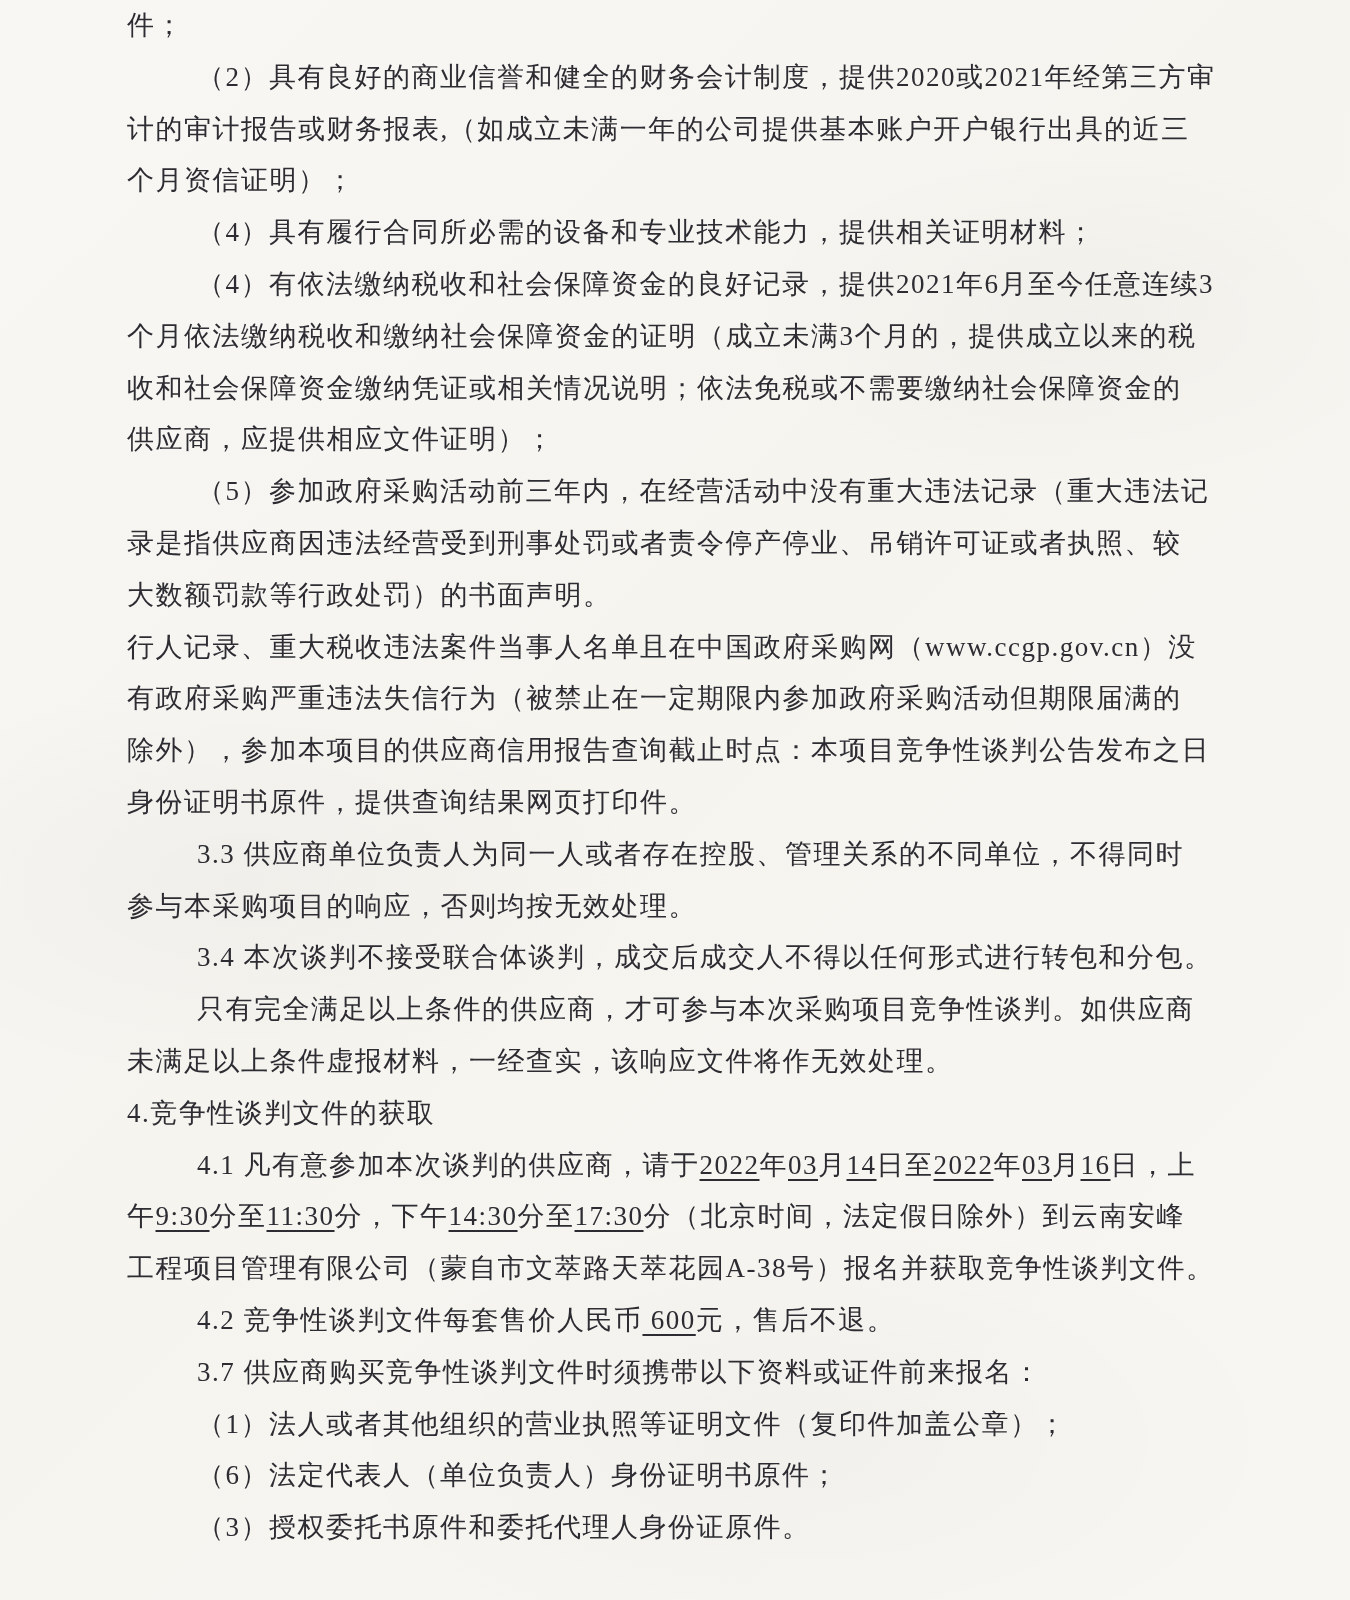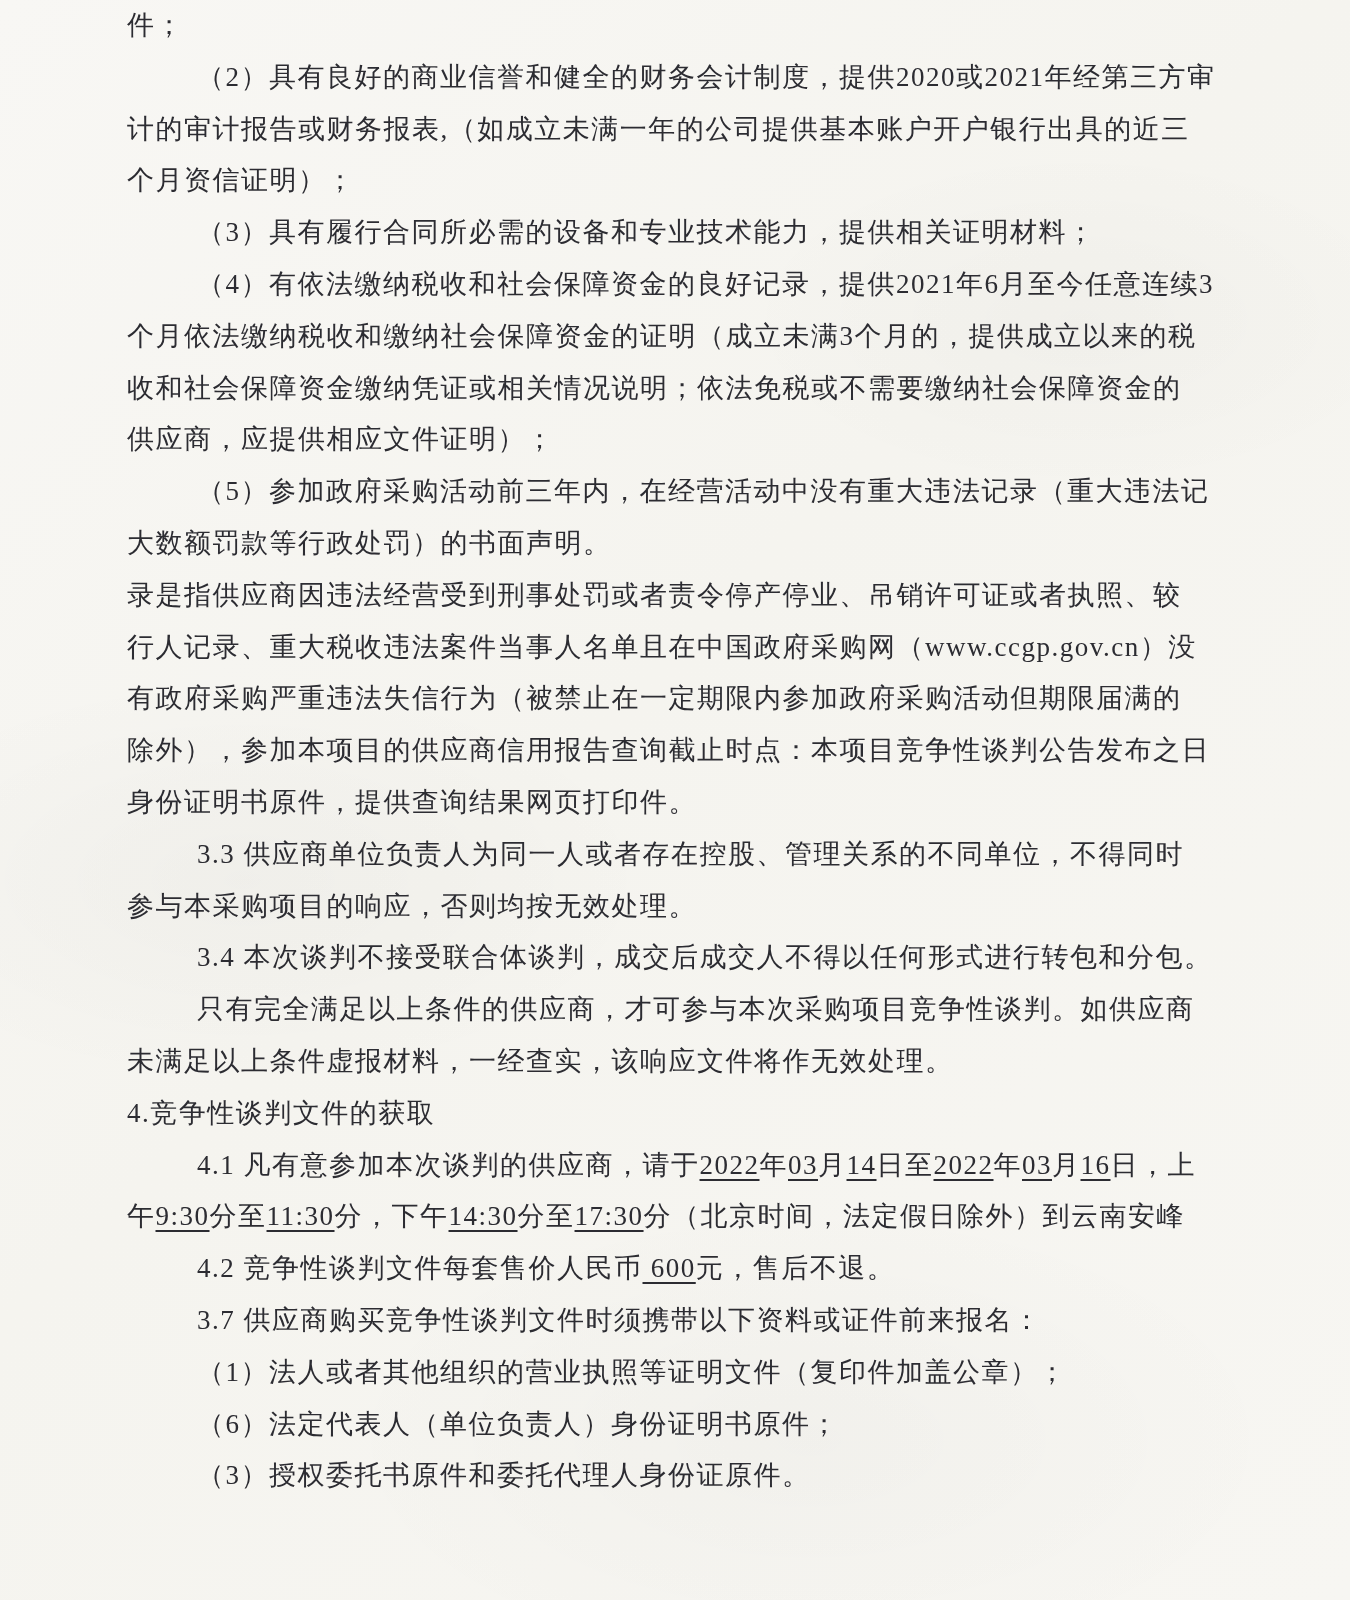--- a/index.html
+++ b/index.html
@@ -35,39 +35,40 @@
 </style>
 </head>
 <body>
 
 <div class="page" style="color: rgb(44, 44, 50);">
   <div class="text-col">
       <div class="line"><span class="">件；</span></div>
       <div class="line indent"><span class="">（2）具有良好的商业信誉和健全的财务会计制度，提供2020或2021年经第三方审</span></div>
       <div class="line"><span class="">计的审计报告或财务报表,（如成立未满一年的公司提供基本账户开户银行出具的近三</span></div>
       <div class="line"><span class="">个月资信证明）；</span></div>
-      <div class="line indent"><span class="">（3）具有履行合同所必需的设备和专业技术能力，提供相关证明材料；</span></div>
+      <div class="line indent"><span class="">（4）具有履行合同所必需的设备和专业技术能力，提供相关证明材料；</span></div>
       <div class="line indent"><span class="">（4）有依法缴纳税收和社会保障资金的良好记录，提供2021年6月至今任意连续3</span></div>
       <div class="line"><span class="">个月依法缴纳税收和缴纳社会保障资金的证明（成立未满3个月的，提供成立以来的税</span></div>
       <div class="line"><span class="">收和社会保障资金缴纳凭证或相关情况说明；依法免税或不需要缴纳社会保障资金的</span></div>
       <div class="line"><span class="">供应商，应提供相应文件证明）；</span></div>
       <div class="line indent"><span class="">（5）参加政府采购活动前三年内，在经营活动中没有重大违法记录（重大违法记</span></div>
+      <div class="line"><span class="">录是指供应商因违法经营受到刑事处罚或者责令停产停业、吊销许可证或者执照、较</span></div>
       <div class="line"><span class="">大数额罚款等行政处罚）的书面声明。</span></div>
-      <div class="line"><span class="">录是指供应商因违法经营受到刑事处罚或者责令停产停业、吊销许可证或者执照、较</span></div>
       <div class="line"><span class="">行人记录、重大税收违法案件当事人名单且在中国政府采购网（www.ccgp.gov.cn）没</span></div>
       <div class="line"><span class="">有政府采购严重违法失信行为（被禁止在一定期限内参加政府采购活动但期限届满的</span></div>
       <div class="line"><span class="">除外），参加本项目的供应商信用报告查询截止时点：本项目竞争性谈判公告发布之日</span></div>
       <div class="line"><span class="">身份证明书原件，提供查询结果</span><span class="b">网页打印件</span><span class="">。</span></div>
       <div class="line indent"><span class="">3.3 供应商单位负责人为同一人或者存在控股、管理关系的不同单位，不得同时</span></div>
       <div class="line"><span class="">参与本采购项目的响应，否则均按无效处理。</span></div>
       <div class="line indent"><span class="b">3.4 本次谈判不接受联合体谈判，成交后成交人不得以任何形式进行转包和分包。</span></div>
       <div class="line indent"><span class="">只有完全满足以上条件的供应商，才可参与本次采购项目竞争性谈判。如供应商</span></div>
       <div class="line"><span class="">未满足以上条件虚报材料，一经查实，该响应文件将作无效处理。</span></div>
       <div class="line"><span class="b">4.竞争性谈判文件的获取</span></div>
       <div class="line indent"><span class="">4.1 凡有意参加本次谈判的供应商，请于</span><span class="u">2022</span><span class="">年</span><span class="u">03</span><span class="">月</span><span class="u">14</span><span class="">日至</span><span class="u">2022</span><span class="">年</span><span class="u">03</span><span class="">月</span><span class="u">16</span><span class="">日，上</span></div>
       <div class="line"><span class="">午</span><span class="u">9:30</span><span class="">分至</span><span class="u">11:30</span><span class="">分，下午</span><span class="u">14:30</span><span class="">分至</span><span class="u">17:30</span><span class="">分（北京时间，法定假日除外）到</span><span class="b">云南安峰</span></div>
+      <div class="line"><span class="b">工程项目管理有限公司（蒙自市文萃路天萃花园A-38号）报名并获取竞争性谈判文件。</span></div>
       <div class="line indent"><span class="">4.2 竞争性谈判文件每套售价人民币</span><span class="u"> 600</span><span class="">元，售后不退。</span></div>
       <div class="line indent"><span class="">3.7 供应商购买竞争性谈判文件时须携带以下资料或证件前来报名：</span></div>
       <div class="line indent"><span class="">（1）法人或者其他组织的营业执照等证明文件（复印件加盖公章）；</span></div>
       <div class="line indent"><span class="">（6）法定代表人（单位负责人）身份证明书原件；</span></div>
       <div class="line indent"><span class="">（3）授权委托书原件和委托代理人身份证原件。</span></div>
     </div>
 </div>
 
 </body></html>

